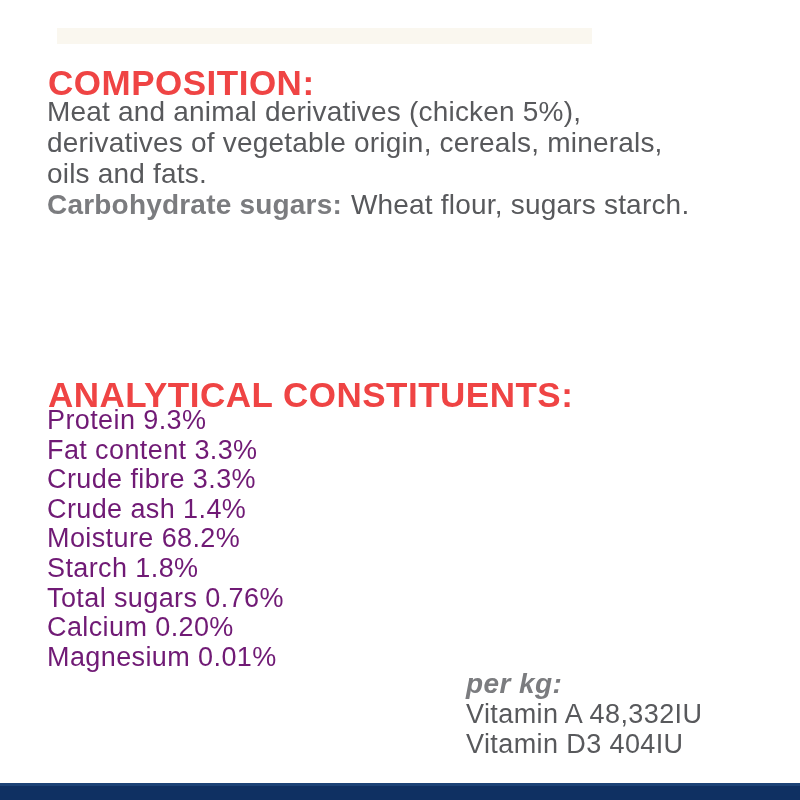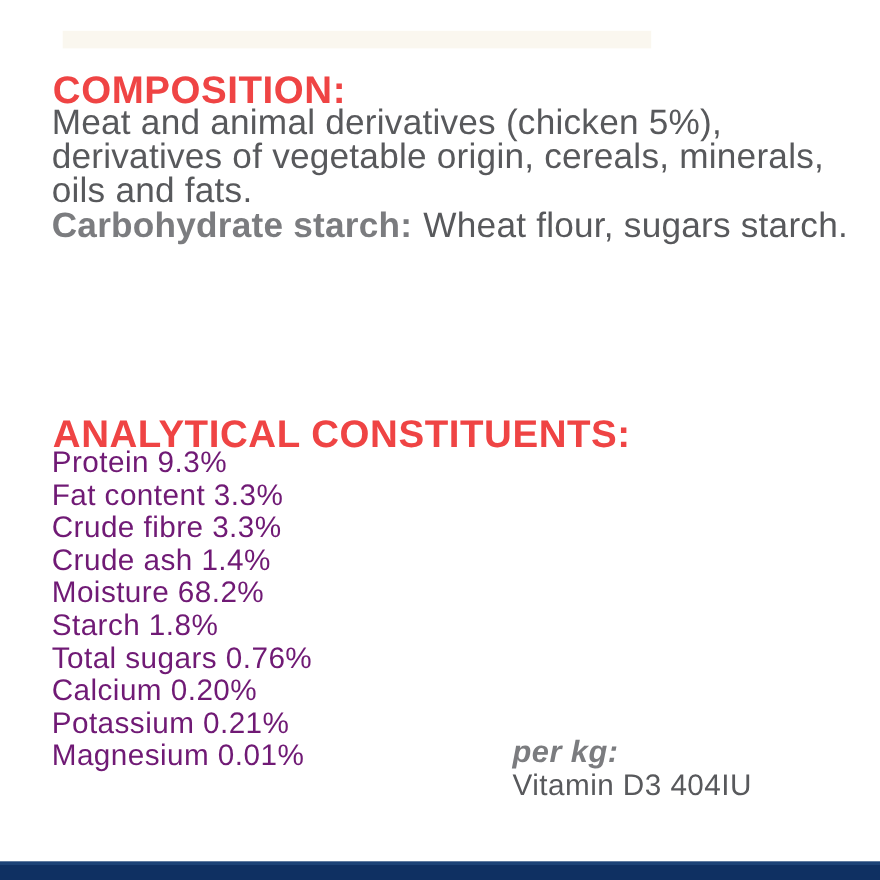--- a/index.html
+++ b/index.html
@@ -26,21 +26,21 @@
     position: absolute;
     left: 57px; top: 28px;
     width: 535px; height: 16px;
     background: #f7f3e6;
     opacity: 0.65;
   }
 
   .comp-text {
     position: absolute;
     left: 47px; top: 96px;
-    font-size: 32px;
+    font-size: 28px;
     line-height: 31px;
     color: #58595c;
     letter-spacing: 0.2px;
     white-space: nowrap;
   }
   .bold-gray-label {
     font-weight: 700;
     color: #7b7c7f;
   }
   .carb-text { margin-left: 0.32em; }
@@ -80,37 +80,37 @@
 
 <div class="top-highlight"></div>
 
 <h1 id="composition-heading" class="heading">COMPOSITION:</h1>
 
 <div class="comp-text">
   <div>Meat and animal derivatives (chicken 5%),</div>
   <div>derivatives of vegetable origin, cereals, minerals,</div>
   <div>oils and fats.</div>
   <div>
-    <span class="bold-gray-label">Carbohydrate starch:</span><span class="carb-text">Wheat flour, sugars starch.</span>
+    <span class="bold-gray-label">Carbohydrate sugars:</span><span class="carb-text">Wheat flour, sugars starch.</span>
   </div>
 </div>
 
 <h1 id="analytical-heading" class="heading">ANALYTICAL CONSTITUENTS:</h1>
 
 <ul class="constituents">
   <li>Protein 9.3%</li>
   <li>Fat content 3.3%</li>
   <li>Crude fibre 3.3%</li>
   <li>Crude ash 1.4%</li>
   <li>Moisture 68.2%</li>
   <li>Starch 1.8%</li>
   <li>Total sugars 0.76%</li>
   <li>Calcium 0.20%</li>
-  <li>Potassium 0.21%</li>
   <li>Magnesium 0.01%</li>
 </ul>
 
 <div class="perkg">
   <div class="bold-gray-label">per kg:</div>
+  <div>Vitamin A 48,332IU</div>
   <div>Vitamin D3 404IU</div>
 </div>
 
 <div class="footer-bar"></div>
 
 </body></html>

